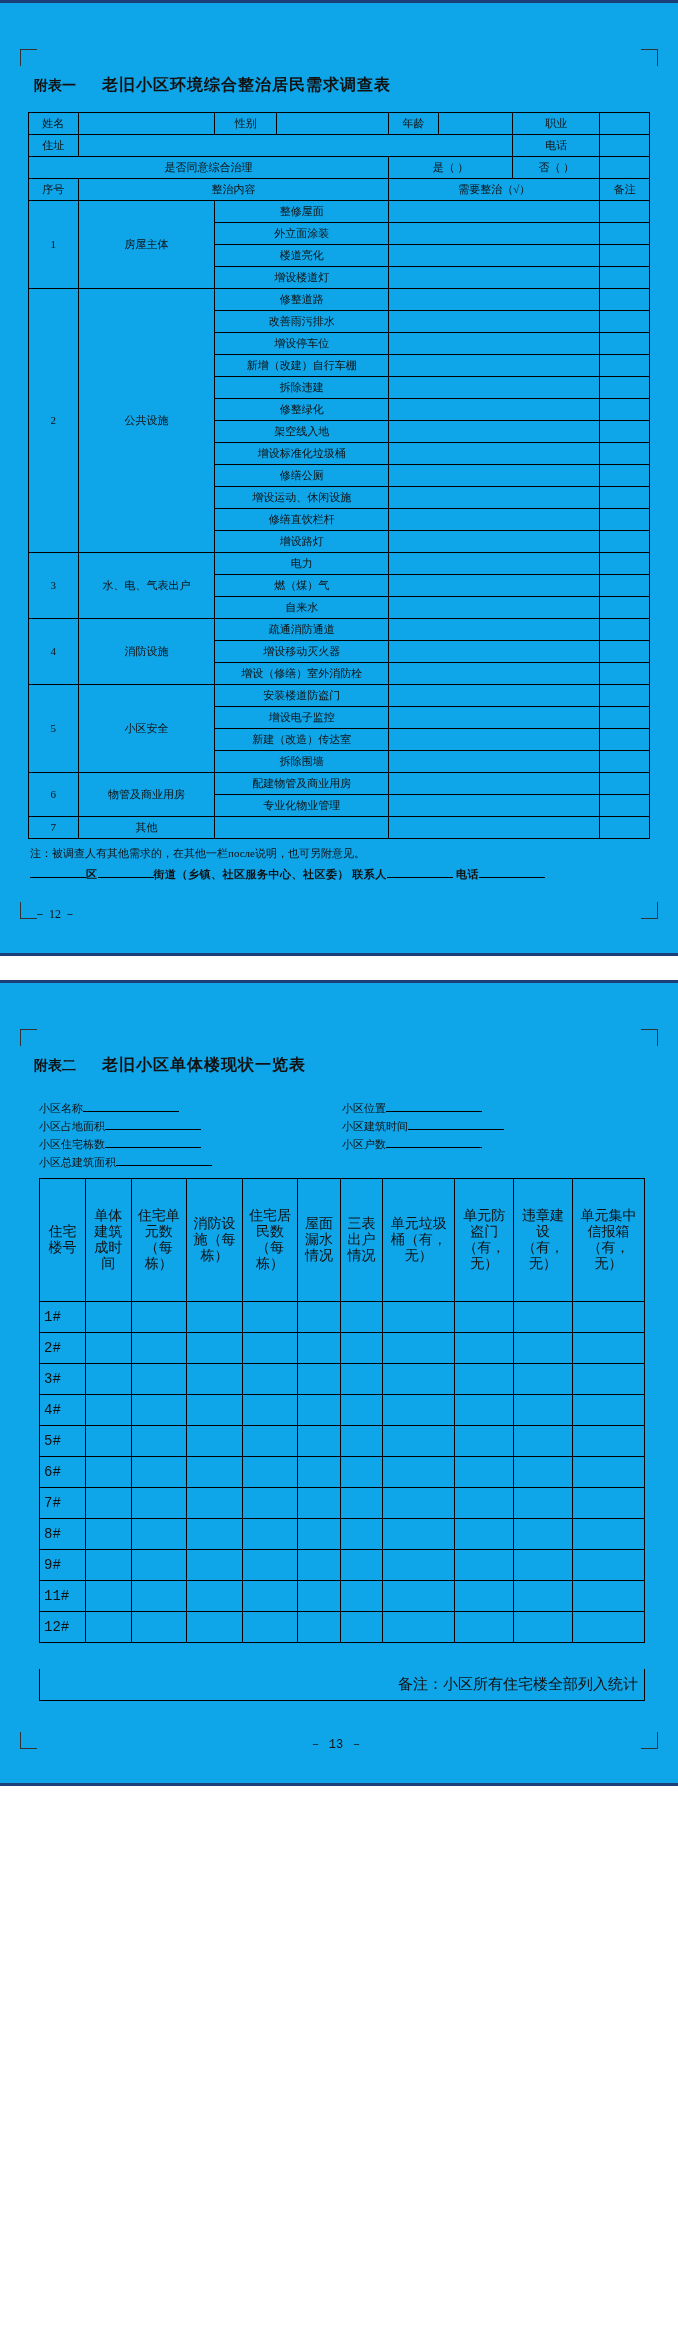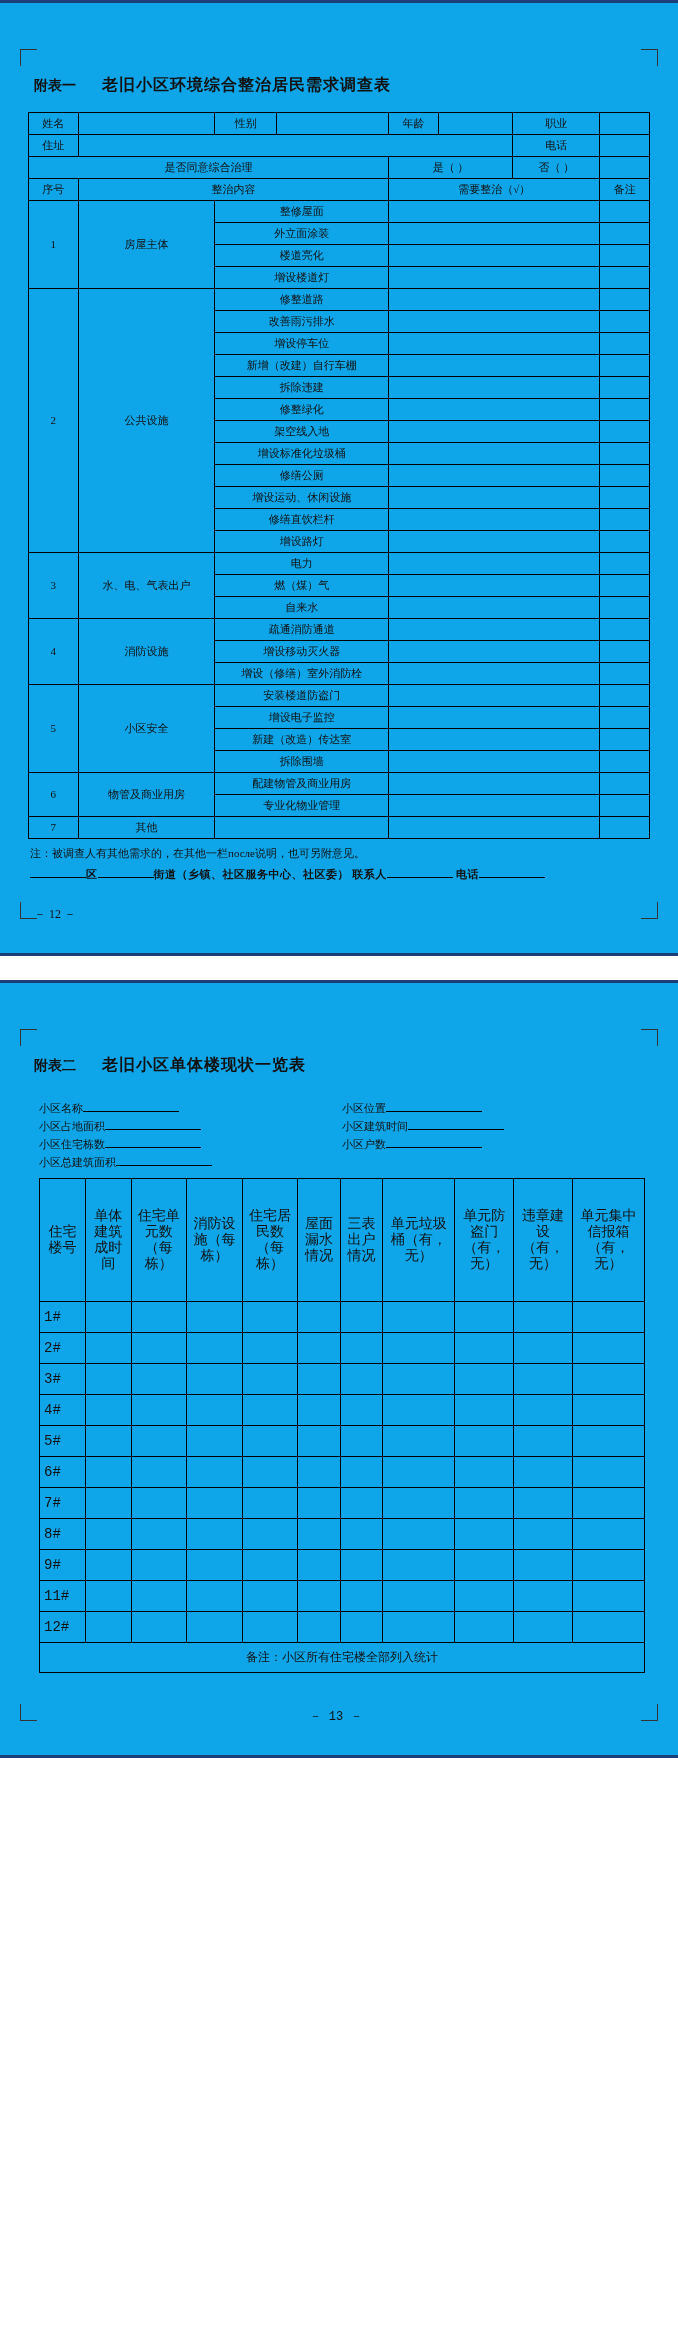--- a/index.html
+++ b/index.html
@@ -141,25 +141,26 @@
     border: 1px solid #000;
     padding: 2px 2px;
     text-align: center;
     vertical-align: middle;
     font-weight: normal;
     line-height: 1.15;
   }
   table.grid2 th { height: 118px; }
   table.grid2 td.rowlabel { text-align: left; padding-left: 4px; height: 26px; }
   .remark {
-    font-size: 12px;
+    font-size: 15px;
     border: 1px solid #000;
     border-top: none;
     padding: 6px 6px;
-    text-align: center;
+    text-align: right;
+    margin-top: 26px;
   }
 </style>
 </head>
 <body>
 
 <div class="page">
   <div class="page-inner">
     <div class="crop tl"></div>
     <div class="crop tr"></div>
     <div class="crop bl"></div>

